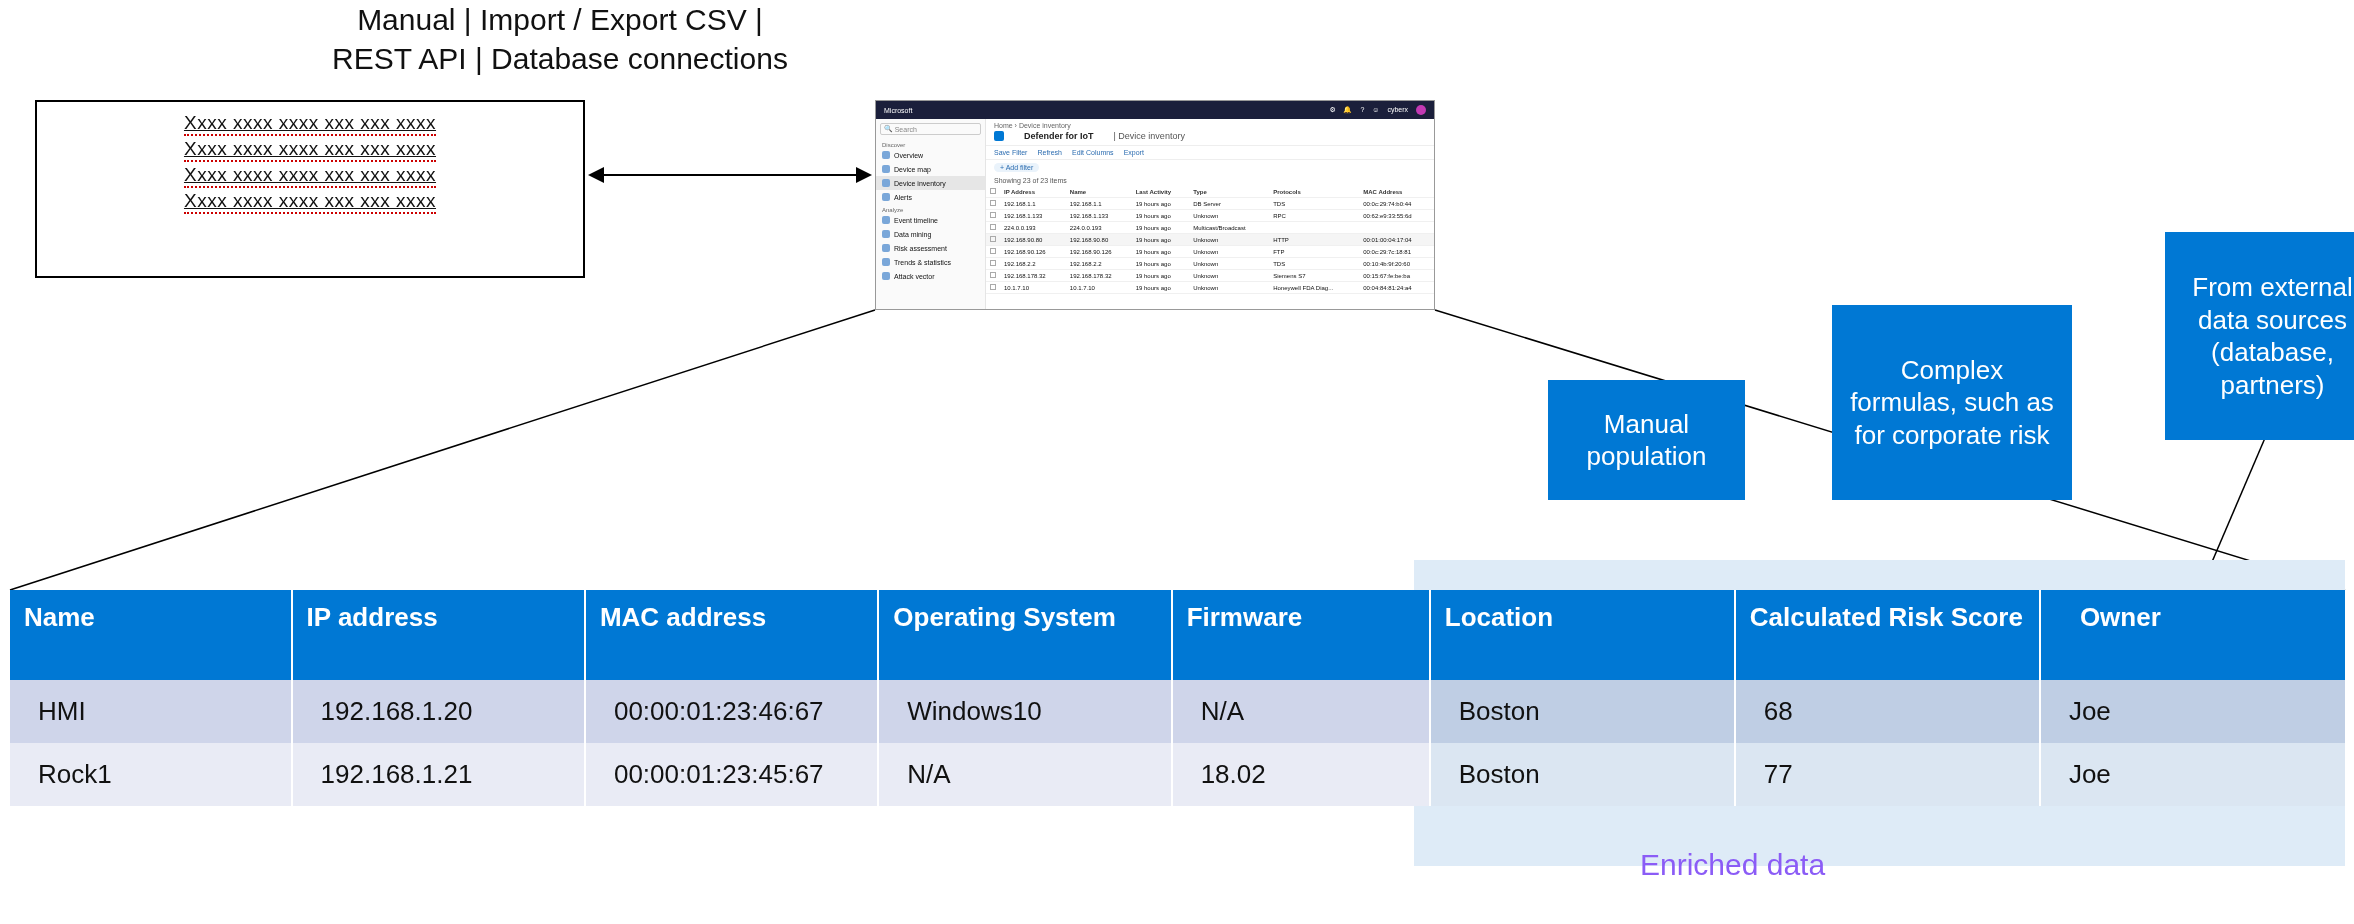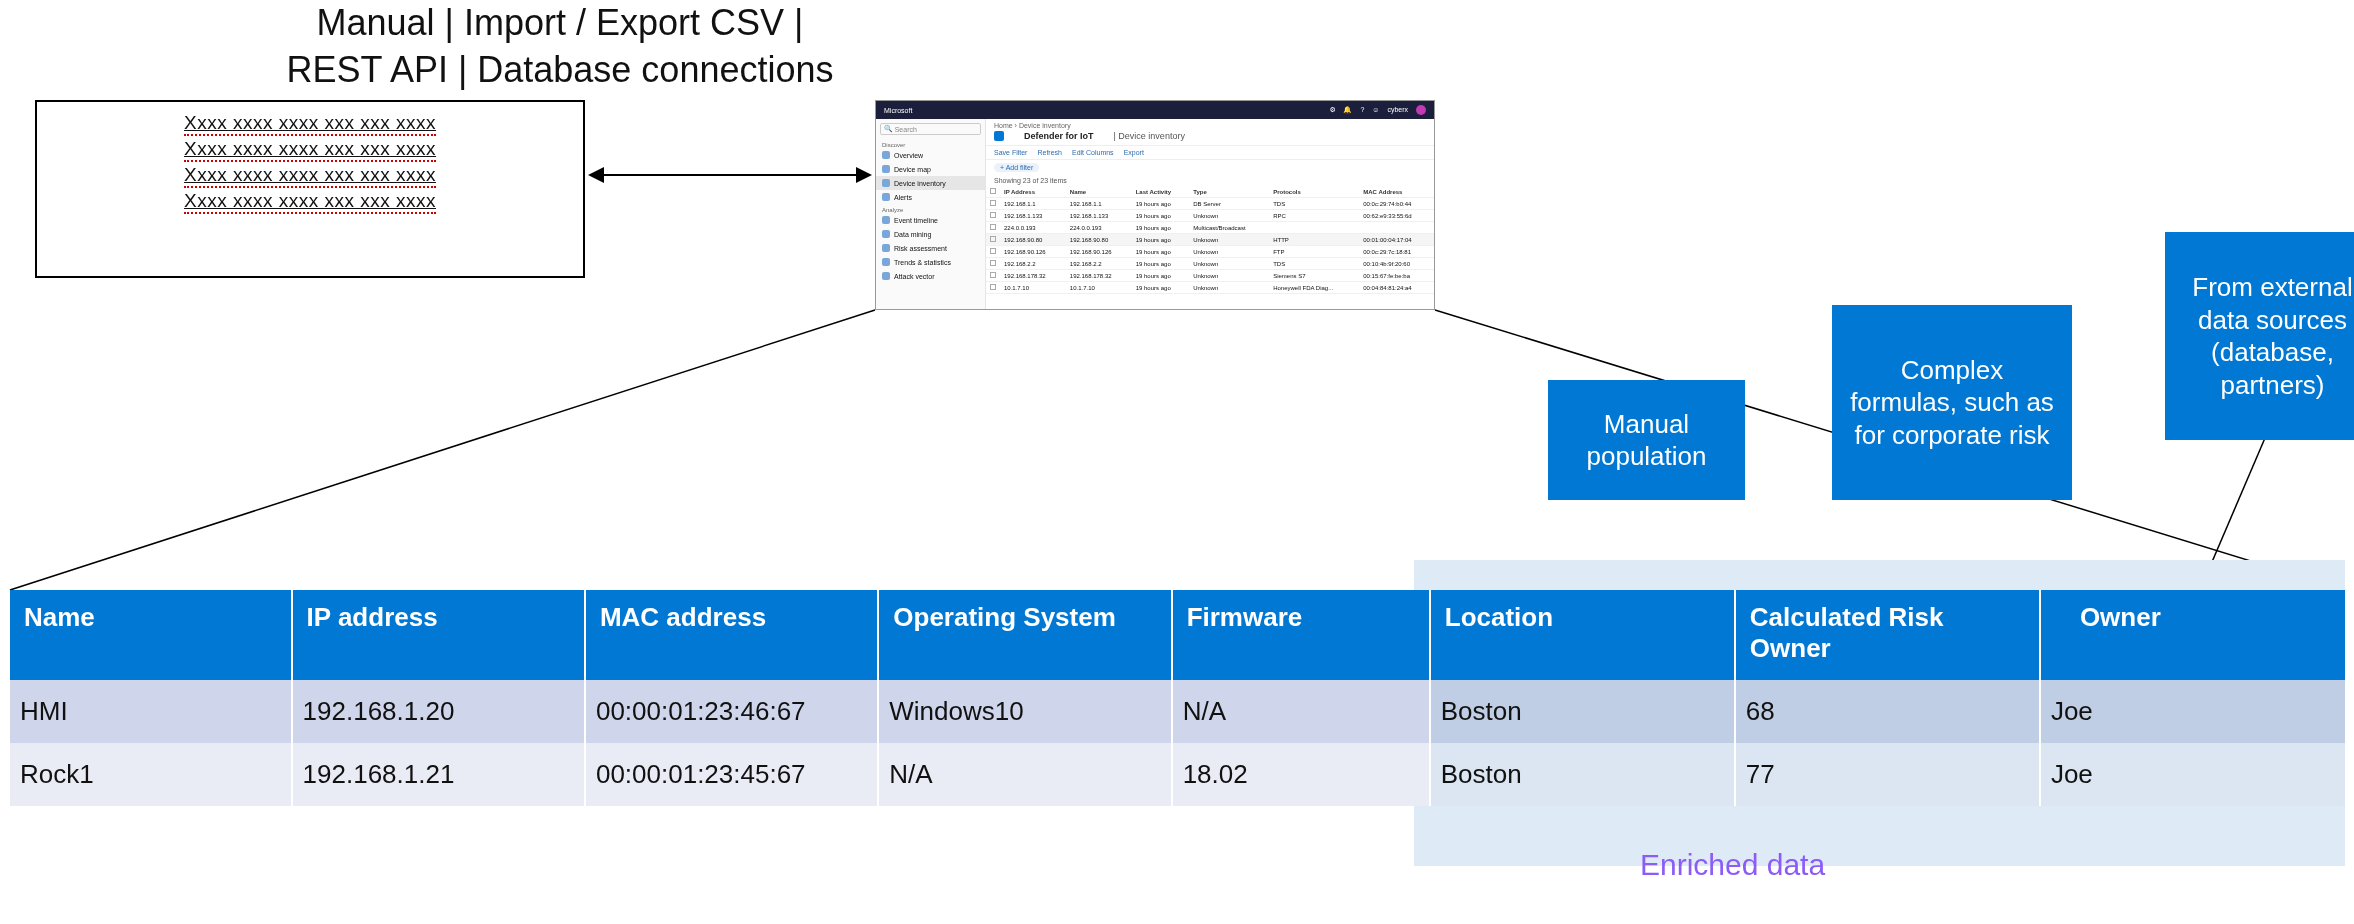--- a/index.html
+++ b/index.html
@@ -13,21 +13,21 @@
     color: #111;
   }
 
   
   .top-caption {
     position: absolute;
     left: 260px;
     top: 0px;
     width: 600px;
     text-align: center;
-    font-size: 36px;
+    font-size: 30px;
     font-weight: 400;
     line-height: 1.3;
   }
 
   
   .data-box {
     position: absolute;
     left: 35px;
     top: 100px;
     width: 550px;
@@ -222,21 +222,21 @@
     color: #fff;
     text-align: left;
     padding: 12px 14px;
     font-weight: 700;
     height: 90px;
     vertical-align: top;
     border-right: 2px solid #fff;
   }
   table.main th:last-child { border-right: none; padding-left: 39px; }
   table.main td {
-    padding: 16px 10px;
+    padding: 16px 28px;
     border-right: 2px solid #fff;
   }
   table.main td:last-child { border-right: none; }
   table.main tr.r0 td { background: #cfd5ea; }
   table.main tr.r1 td { background: #e9ebf5; }
   table.main tr.r1 td.tint { background: #dbe6f2; }
   table.main tr.r0 td.tint { background: #bfcee4; }
 
   .enriched-label {
     position: absolute;
@@ -459,21 +459,21 @@
         <col style="width:13%">
     </colgroup>
     <thead>
         <tr id="main-thead-row">
           <th>Name</th>
           <th>IP address</th>
           <th>MAC address</th>
           <th>Operating System</th>
           <th>Firmware</th>
           <th>Location</th>
-          <th>Calculated Risk Owner</th>
+          <th>Calculated Risk Score</th>
           <th>Owner</th>
         </tr>
       </thead>
     <tbody id="main-tbody">
         <tr class="r0">
           <td>HMI</td>
           <td>192.168.1.20</td>
           <td>00:00:01:23:46:67</td>
           <td>Windows10</td>
           <td>N/A</td>

